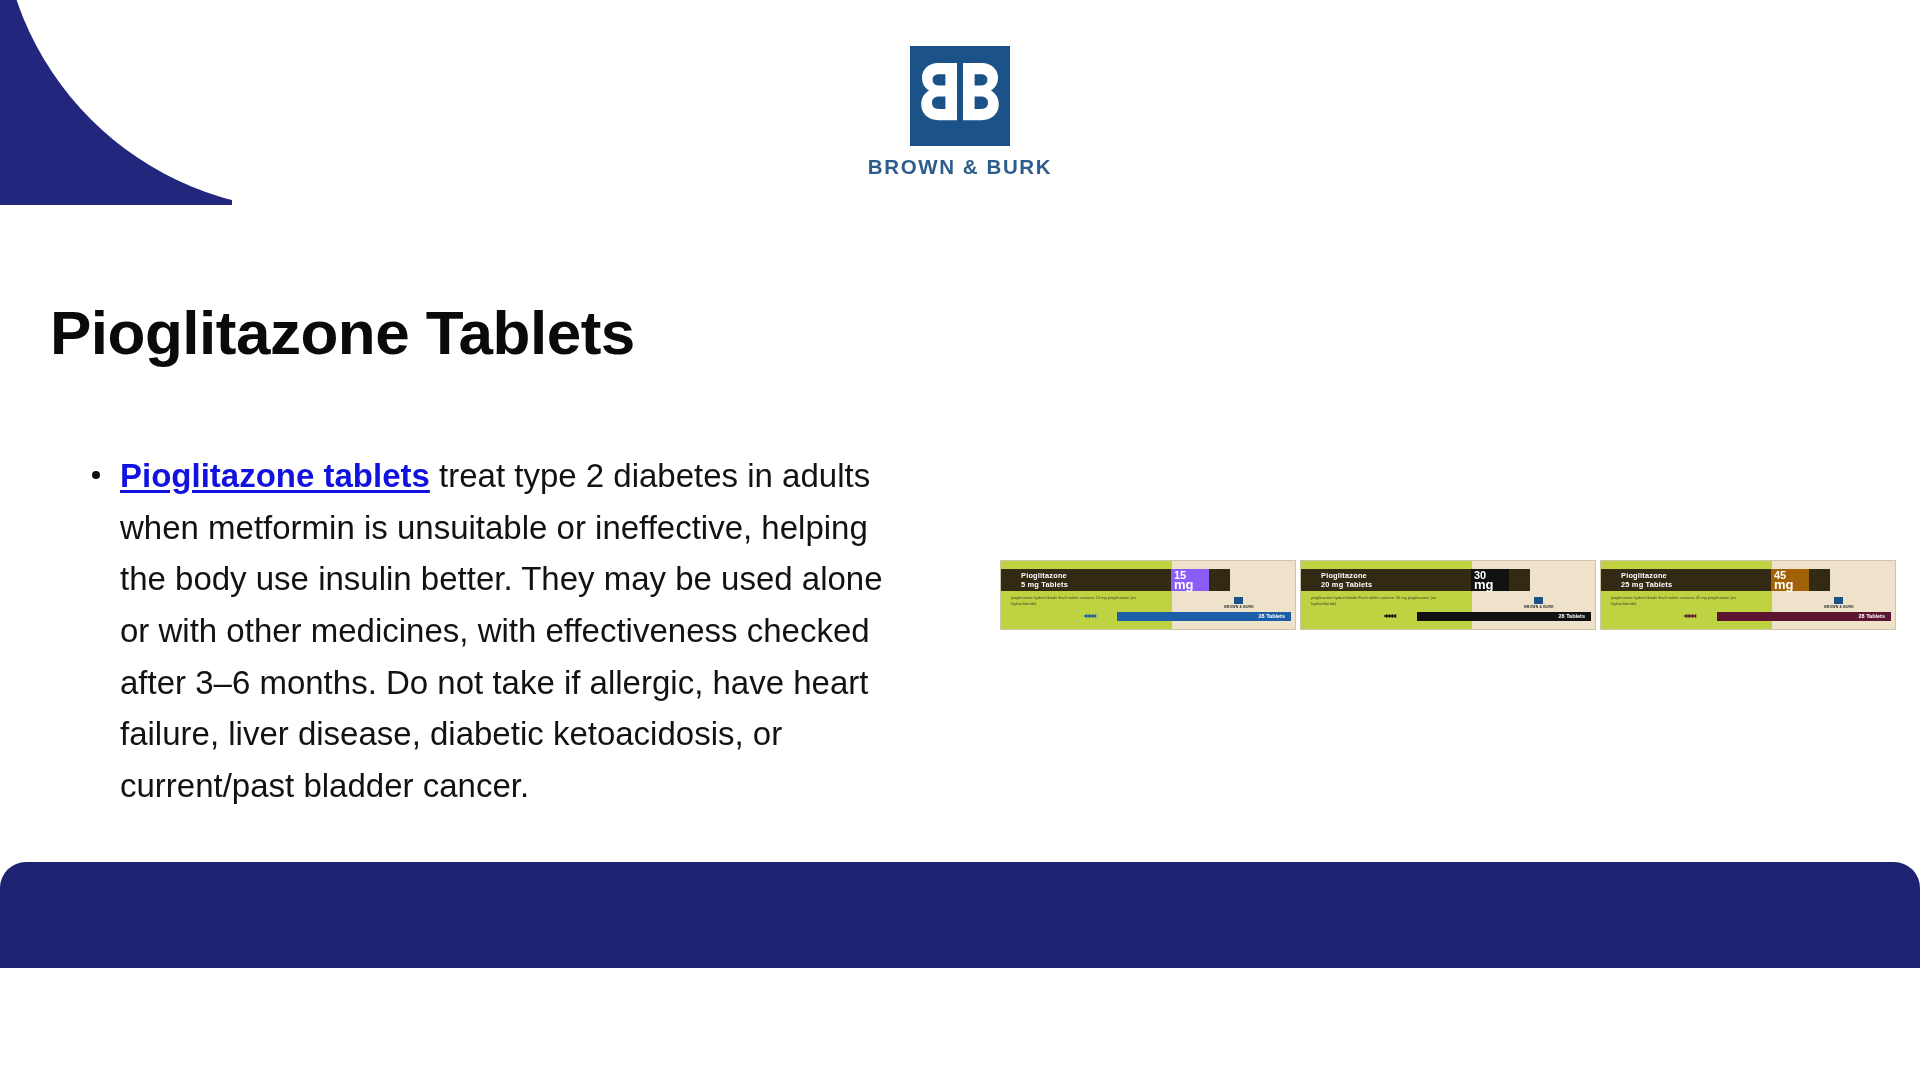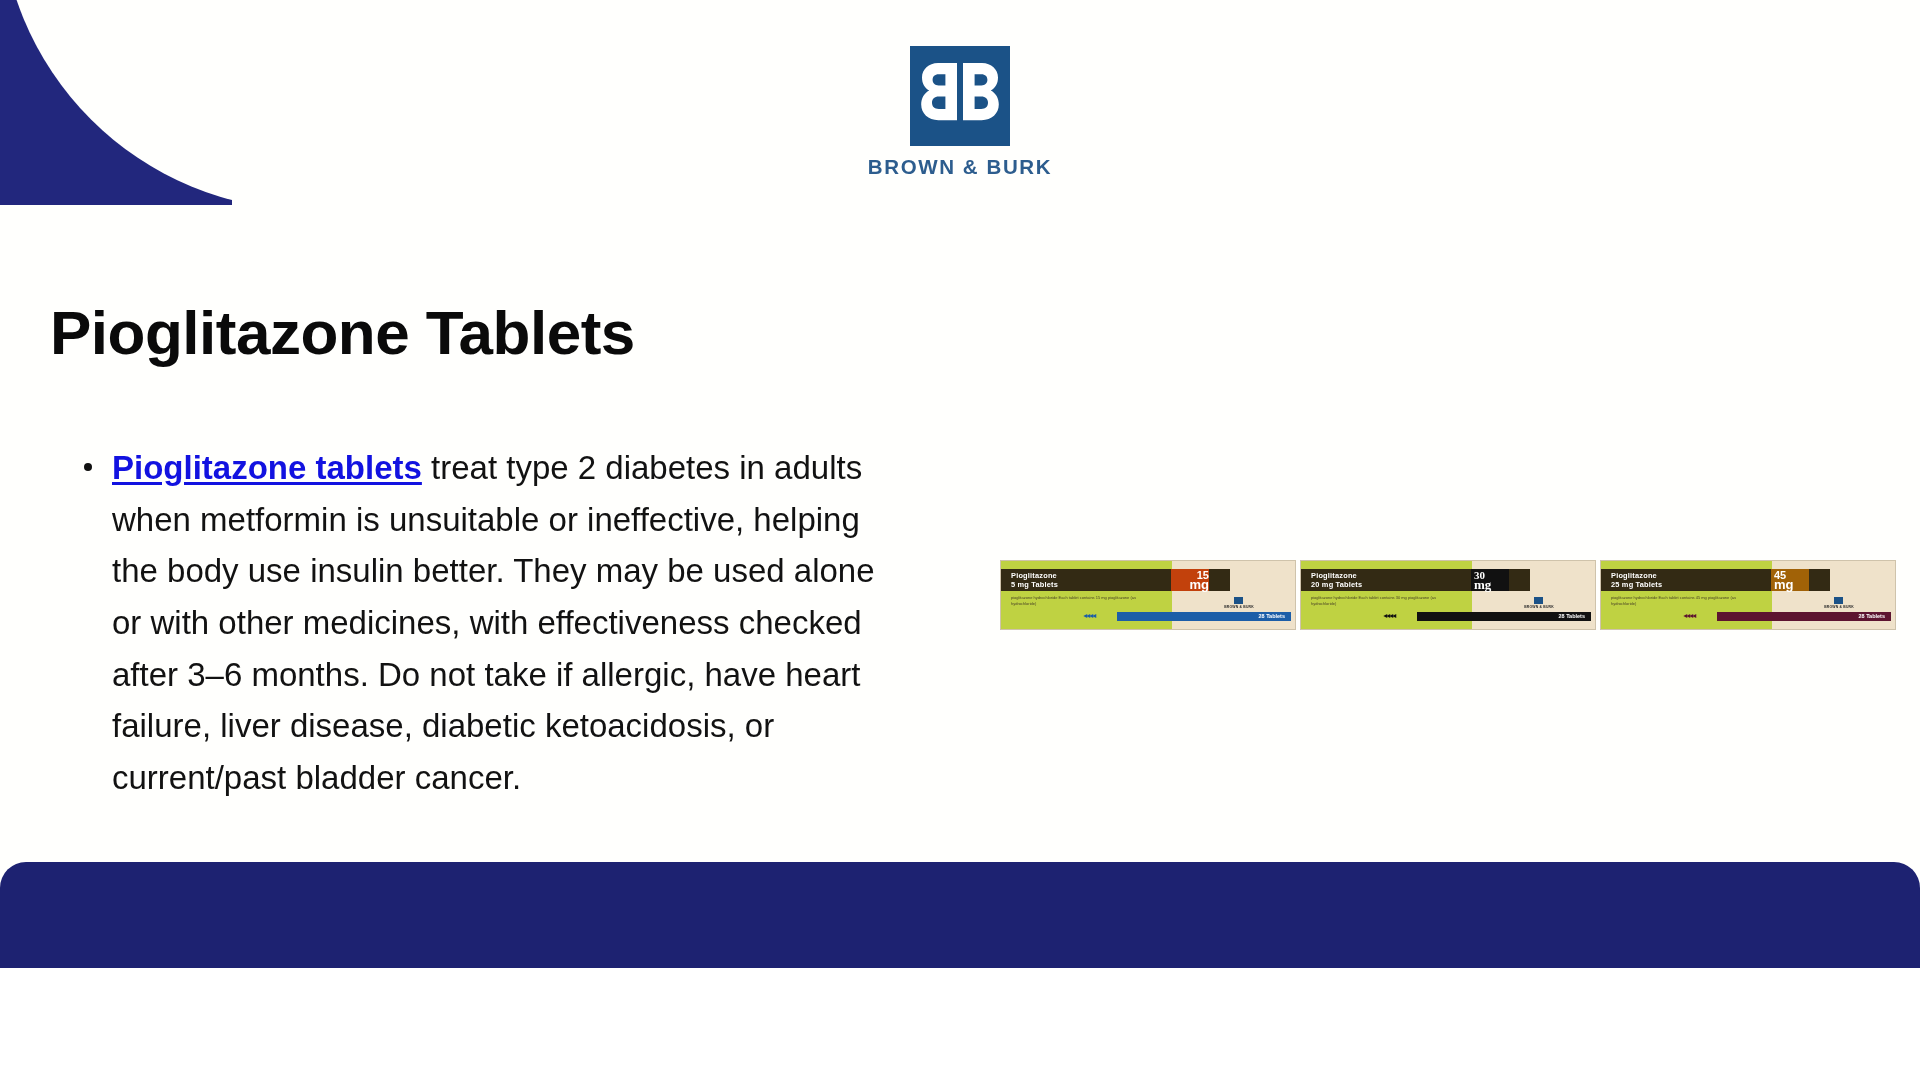--- a/index.html
+++ b/index.html
@@ -80,21 +80,21 @@
     letter-spacing: -0.5px;
     font-family: "Liberation Sans", sans-serif;
   }
 
   
   .body-list {
     position: absolute;
     left: 72px;
     top: 442px;
     width: 830px;
-    margin: 0;
+    margin: 8px;
     padding: 0;
     list-style: none;
   }
   .body-item {
     position: relative;
     padding-left: 40px;
     font-size: 33px;
     line-height: 1.565;
     color: #121212;
     font-family: "Liberation Sans", sans-serif;
@@ -146,21 +146,21 @@
     position: absolute;
     left: 0;
     top: 8px;
     height: 22px;
     width: 78%;
     background: #332a14;
   }
   .carton-head-name,
   .carton-head-strength {
     position: absolute;
-    left: 10px;
+    left: 20px;
     color: #ffffff;
     font-size: 7.4px;
     font-weight: 700;
     letter-spacing: 0.2px;
     white-space: nowrap;
     font-family: "Liberation Sans", sans-serif;
   }
   .carton-head-name { top: 2px; }
   .carton-head-strength { top: 11px; }
   .carton-badge {
@@ -288,21 +288,21 @@
   </ul>
 
   <div class="product-photo">
 
     <div class="carton" style="left:0px; width:296px;">
       <div class="carton-green"></div>
       <div class="carton-head">
         <span class="carton-head-name">Pioglitazone</span>
         <span class="carton-head-strength">5 mg Tablets</span>
       </div>
-      <div class="carton-badge" style="left:170px; background:#c2410c;text-align:right;">
+      <div class="carton-badge" style="left:170px; background:#8b5cf6;">
         <span>15</span>
         <span class="u2">mg</span>
       </div>
       <div class="carton-fine">pioglitazone hydrochloride Each tablet contains 15 mg pioglitazone (as hydrochloride)</div>
       <div class="carton-minilogo">
         <span class="sq"></span>
         <span class="nm">BROWN &amp; BURK</span>
       </div>
       <div class="carton-strip">
         <span class="carton-arrows" style="color:#1c5ea8;">◂◂◂◂</span>
@@ -310,21 +310,21 @@
         <span class="carton-count" style="right:6px;">28 Tablets</span>
       </div>
     </div>
 
     <div class="carton" style="left:300px; width:296px;">
       <div class="carton-green"></div>
       <div class="carton-head">
         <span class="carton-head-name">Pioglitazone</span>
         <span class="carton-head-strength">20 mg Tablets</span>
       </div>
-      <div class="carton-badge" style="left:170px; background:#111111;font-family:Liberation Serif, serif;">
+      <div class="carton-badge" style="left:170px; background:#111111;">
         <span>30</span>
         <span class="u2">mg</span>
       </div>
       <div class="carton-fine">pioglitazone hydrochloride Each tablet contains 30 mg pioglitazone (as hydrochloride)</div>
       <div class="carton-minilogo">
         <span class="sq"></span>
         <span class="nm">BROWN &amp; BURK</span>
       </div>
       <div class="carton-strip">
         <span class="carton-arrows" style="color:#111111;">◂◂◂◂</span>

